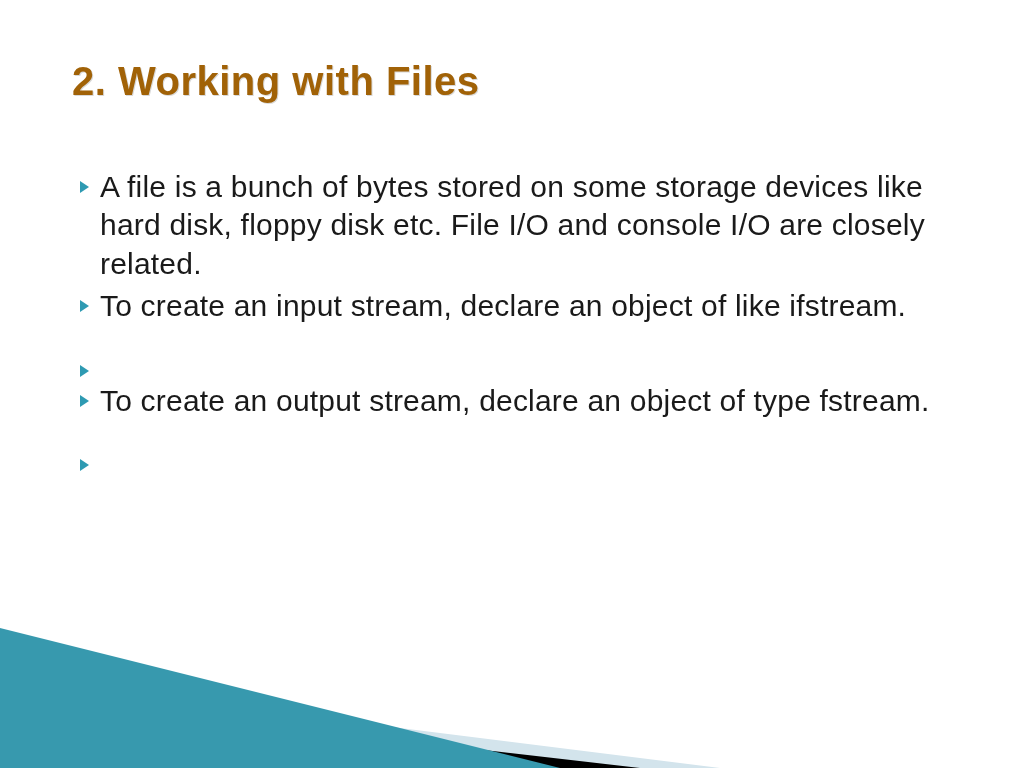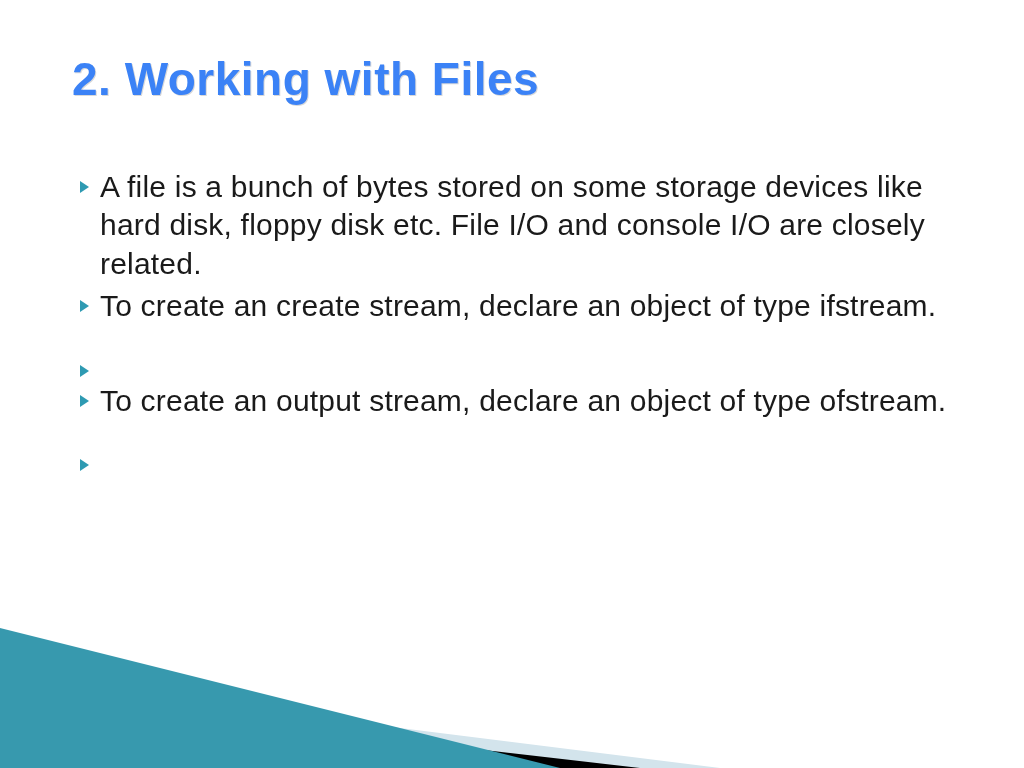--- a/index.html
+++ b/index.html
@@ -5,25 +5,25 @@
   * { margin: 0; padding: 0; box-sizing: border-box; }
   html, body { width: 1024px; height: 768px; overflow: hidden; background: #fff; font-family: Verdana, Geneva, sans-serif; }
   .slide {
     position: relative;
     width: 1024px;
     height: 768px;
     background: #ffffff;
   }
   .title {
     position: absolute;
-    top: 52px;
+    top: 59px;
     left: 72px;
-    font-size: 46px;
+    font-size: 40px;
     font-weight: 700;
-    color: #3b82f6;
+    color: #a16207;
     letter-spacing: 0.5px;
     text-shadow: 1px 1px 0 #d9d9d9, -1px -1px 0 #ffffff;
   }
   .content {
     position: absolute;
     top: 168px;
     left: 78px;
     width: 880px;
   }
   .bullet-row {
@@ -93,41 +93,41 @@
       </span>
       <span class="bullet-text">A file is a bunch of bytes stored on some storage devices like hard disk, floppy disk etc. File I/O and console I/O are closely related.</span>
     </div>
 
     <div class="bullet-row">
       <span class="bullet-icon">
         <svg width="12" height="14" viewBox="0 0 12 14">
             <polygon points="2,1 11,7 2,13" fill="currentColor"></polygon>
           </svg>
       </span>
-      <span class="bullet-text">To create an create stream, declare an object of type ifstream.</span>
+      <span class="bullet-text">To create an input stream, declare an object of like ifstream.</span>
     </div>
 
     <div class="spacer"></div>
 
     <div class="bullet-row">
       <span class="bullet-icon">
         <svg width="12" height="14" viewBox="0 0 12 14">
             <polygon points="2,1 11,7 2,13" fill="currentColor"></polygon>
           </svg>
       </span>
       <span class="bullet-text"></span>
     </div>
 
     <div class="bullet-row">
       <span class="bullet-icon">
         <svg width="12" height="14" viewBox="0 0 12 14">
             <polygon points="2,1 11,7 2,13" fill="currentColor"></polygon>
           </svg>
       </span>
-      <span class="bullet-text">To create an output stream, declare an object of type ofstream.</span>
+      <span class="bullet-text">To create an output stream, declare an object of type fstream.</span>
     </div>
 
     <div class="spacer"></div>
 
     <div class="bullet-row">
       <span class="bullet-icon">
         <svg width="12" height="14" viewBox="0 0 12 14">
             <polygon points="2,1 11,7 2,13" fill="currentColor"></polygon>
           </svg>
       </span>

